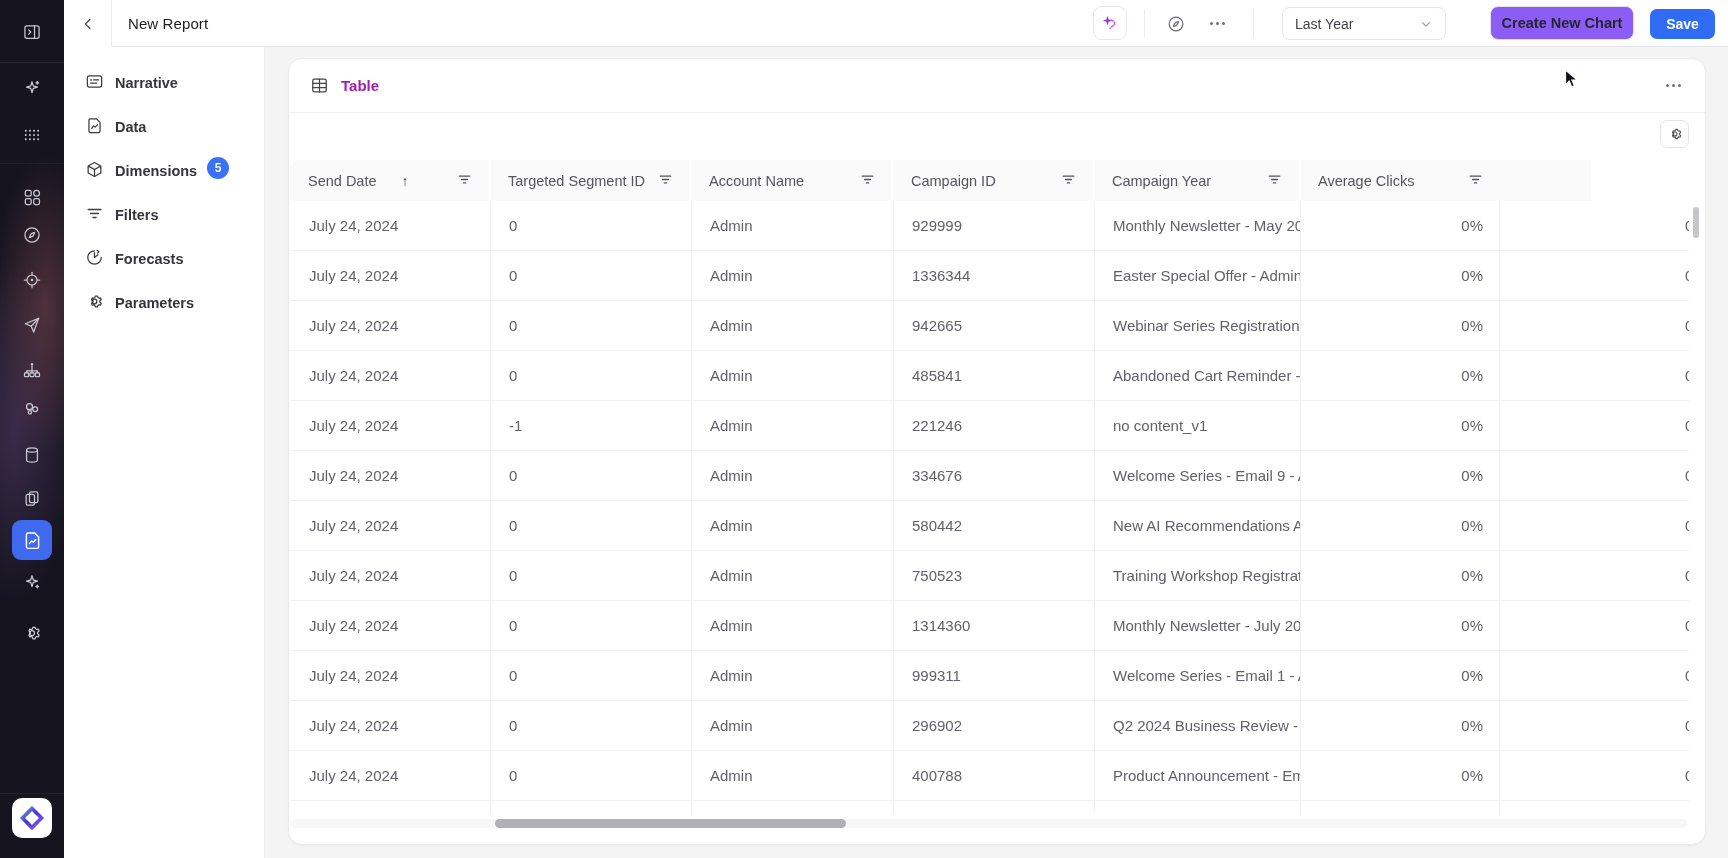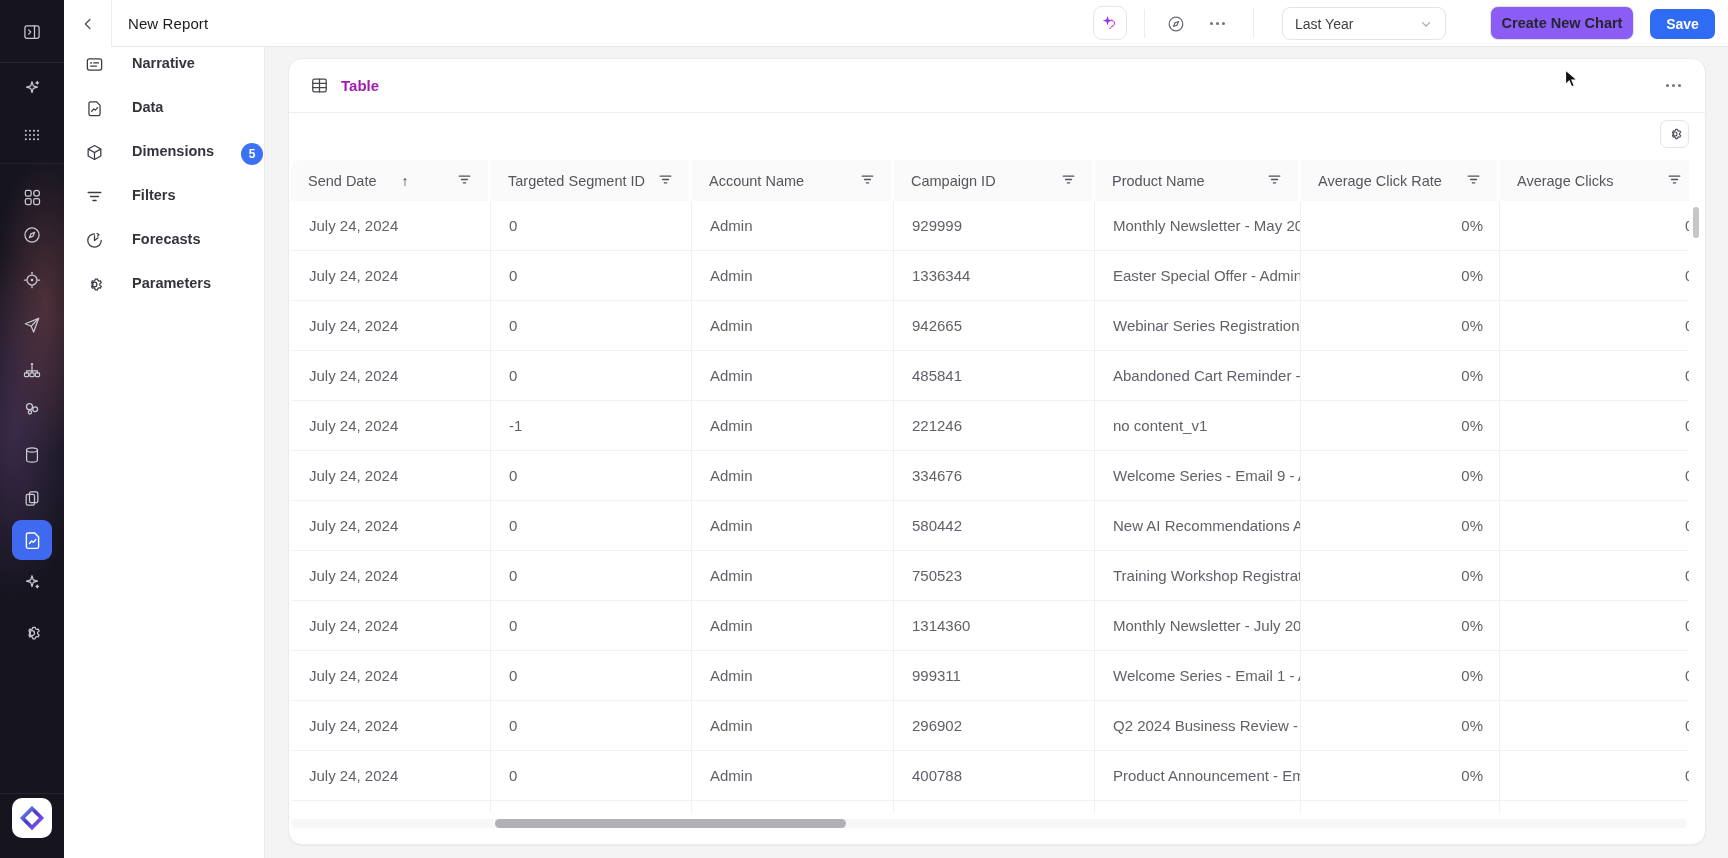--- a/index.html
+++ b/index.html
@@ -77,21 +77,21 @@
     font-size:14px; font-weight:700; cursor:pointer;
   }
 
   
   .side-nav {
     position:absolute; left:64px; top:47px; bottom:0; width:201px;
     background:#ffffff; border-right:1px solid #ededef; z-index:3; padding:8px 12px;
   }
   .nav-item {
     height:36px; margin-bottom:8px; border-radius:8px;
-    display:flex; align-items:flex-start; padding:0 9px; cursor:pointer; color:#34343c;gap:17px;
+    display:flex; align-items:flex-end; padding:0 9px; cursor:pointer; color:#34343c;
   }
   .nav-item .nicon { width:19px; height:19px; display:flex; align-items:center; justify-content:center; color:#3c3c44; }
   .nav-item .nlabel { margin-left:11px; font-size:14.5px; font-weight:600; }
   .badge {
     margin-left:10px; min-width:22px; height:22px; padding:0 6px; border-radius:11px;
     background:#3b72f5; color:#fff; font-size:12px; font-weight:700;
     display:flex; align-items:center; justify-content:center;
   }
 
   
@@ -440,29 +440,21 @@
         </div>
         <div class="th c3">
           <span class="th-label">Campaign ID</span>
           <span class="flt"><svg class="i" width="15" height="15" viewBox="0 0 20 20" style="stroke-width:1.7">
                 <line x1="3" y1="5.5" x2="17" y2="5.5"></line>
                 <line x1="6" y1="10" x2="14" y2="10"></line>
                 <line x1="8.5" y1="14.5" x2="11.5" y2="14.5"></line>
               </svg></span>
         </div>
         <div class="th c4">
-          <span class="th-label">Product Name</span>
-          <span class="flt"><svg class="i" width="15" height="15" viewBox="0 0 20 20" style="stroke-width:1.7">
-                <line x1="3" y1="5.5" x2="17" y2="5.5"></line>
-                <line x1="6" y1="10" x2="14" y2="10"></line>
-                <line x1="8.5" y1="14.5" x2="11.5" y2="14.5"></line>
-              </svg></span>
-        </div>
-        <div class="th c5">
-          <span class="th-label">Average Click Rate</span>
+          <span class="th-label">Campaign Year</span>
           <span class="flt"><svg class="i" width="15" height="15" viewBox="0 0 20 20" style="stroke-width:1.7">
                 <line x1="3" y1="5.5" x2="17" y2="5.5"></line>
                 <line x1="6" y1="10" x2="14" y2="10"></line>
                 <line x1="8.5" y1="14.5" x2="11.5" y2="14.5"></line>
               </svg></span>
         </div>
         <div class="th c6">
           <span class="th-label">Average Clicks</span>
           <span class="flt"><svg class="i" width="15" height="15" viewBox="0 0 20 20" style="stroke-width:1.7">
                 <line x1="3" y1="5.5" x2="17" y2="5.5"></line>

